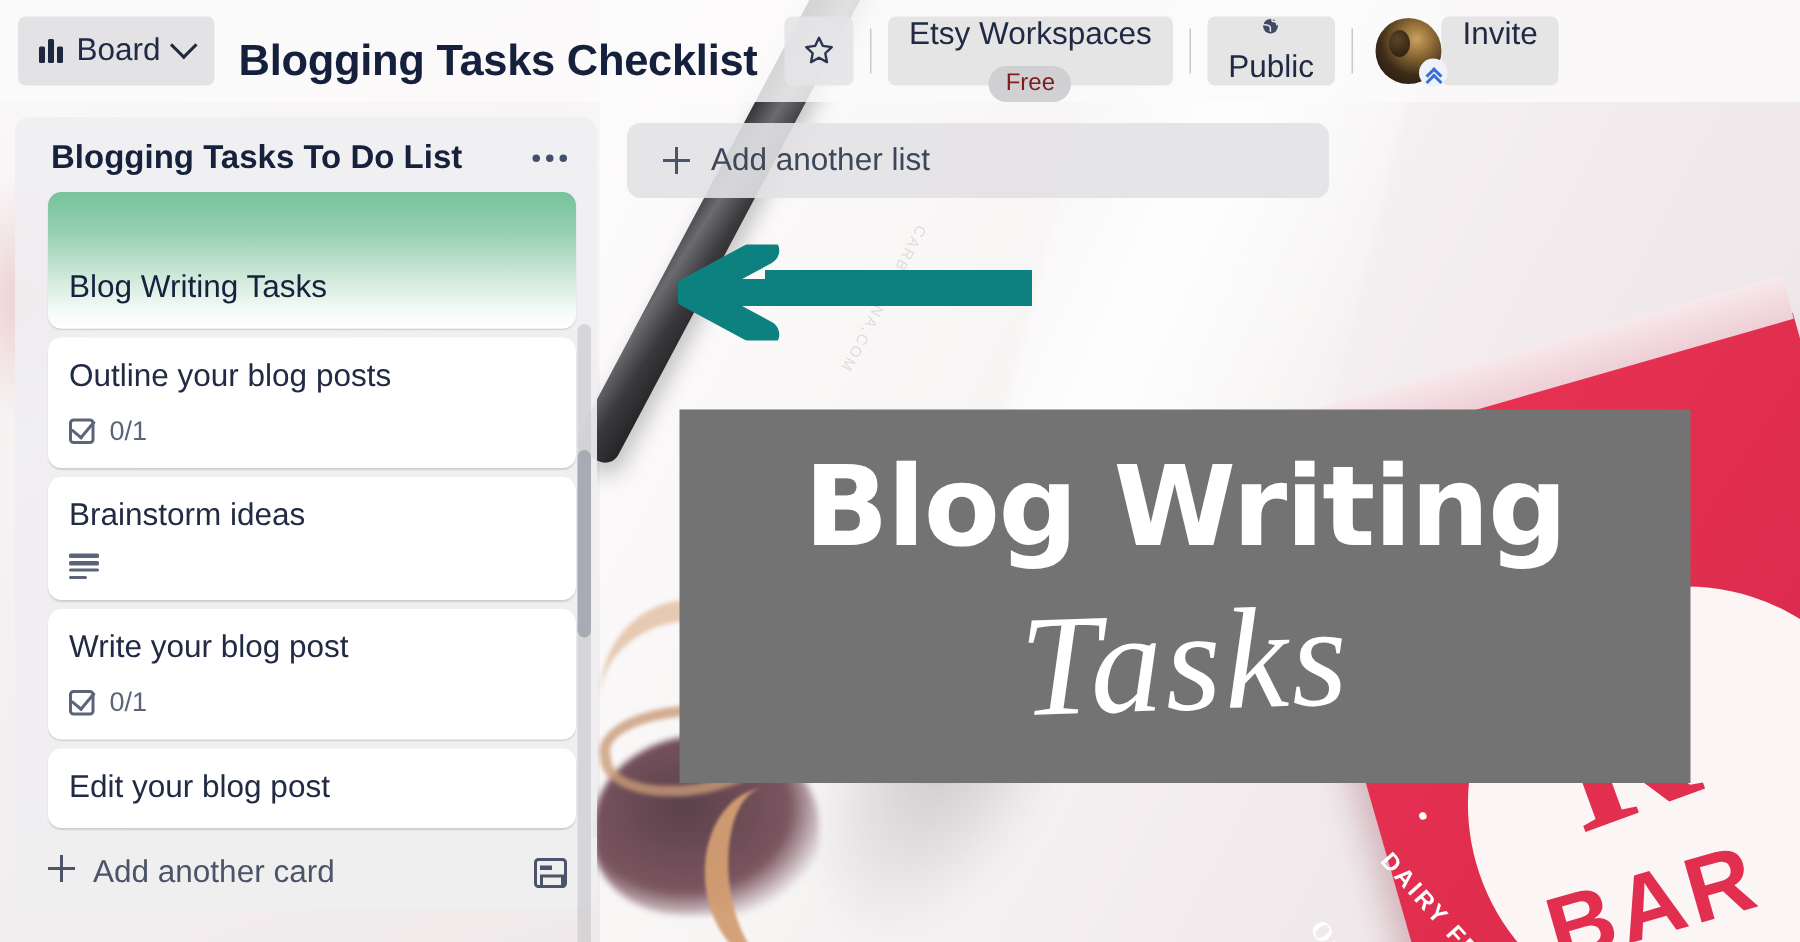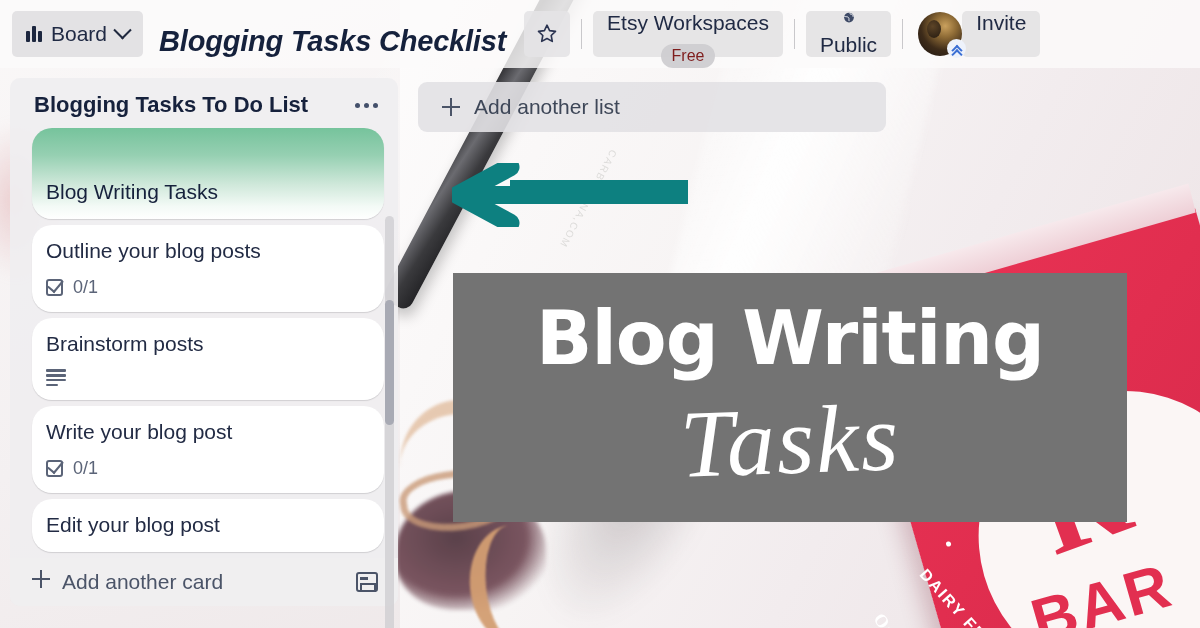--- a/index.html
+++ b/index.html
@@ -240,21 +240,20 @@
     border-bottom: 2.4px solid #20293f;
     transform: rotate(45deg) translate(-3px,-3px);
   }
   .board-title {
     font-size: 29px;
     font-weight: bold;
     color: #15213c;
     margin: 15px 18px 0 16px;
     white-space: nowrap;
     letter-spacing: -.2px;
-    font-style: italic;
   }
   .icon-btn {
     width: 46px; height: 46px;
     border-radius: 5px;
     background: rgba(228,227,229,.9);
     display: flex; align-items: center; justify-content: center;
   }
   .sep {
     width: 1px; height: 30px;
     background: #c9c8cb;
@@ -333,21 +332,21 @@
   .dots span { width: 5px; height: 5px; border-radius: 50%; background: #44506b; }
 
   .cards {
     position: relative;
     padding: 0 14px 0 22px;
     overflow: hidden;
     max-height: 430px;
   }
   .card {
     background: #fff;
-    border-radius: 20px;
+    border-radius: 9px;
     margin-bottom: 6px;
     padding: 14px 14px 14px 14px;
     box-shadow: 0 1px 1px rgba(20,20,30,.14);
     min-height: 50px;
   }
   .card-green {
     background: linear-gradient(180deg, #76c39c 0%, #96d0b2 30%, #cfe8da 62%, #f3faf6 86%, #ffffff 100%);
     padding-top: 52px;
   }
   .card-title {
@@ -596,21 +595,21 @@
 
       <div class="card">
         <div class="card-title">Outline your blog posts</div>
         <div class="card-meta">
           <span class="ck"></span>
           <span>0/1</span>
         </div>
       </div>
 
       <div class="card">
-        <div class="card-title">Brainstorm posts</div>
+        <div class="card-title">Brainstorm ideas</div>
         <div class="card-meta">
           <span class="desc-icon">
             <b></b>
               <b></b>
               <b></b>
               <b></b>
           </span>
         </div>
       </div>
 

